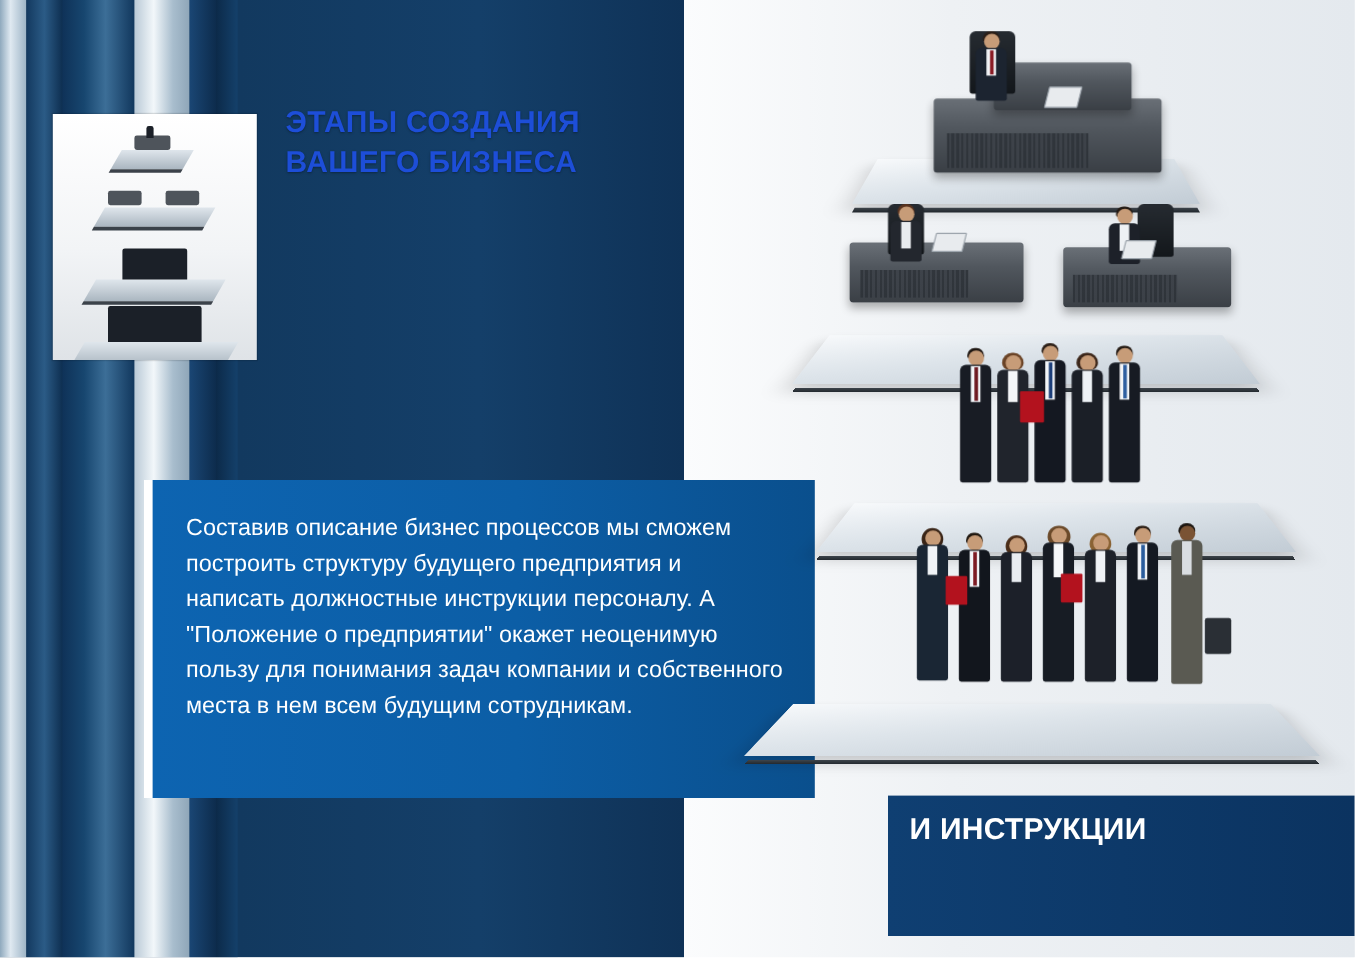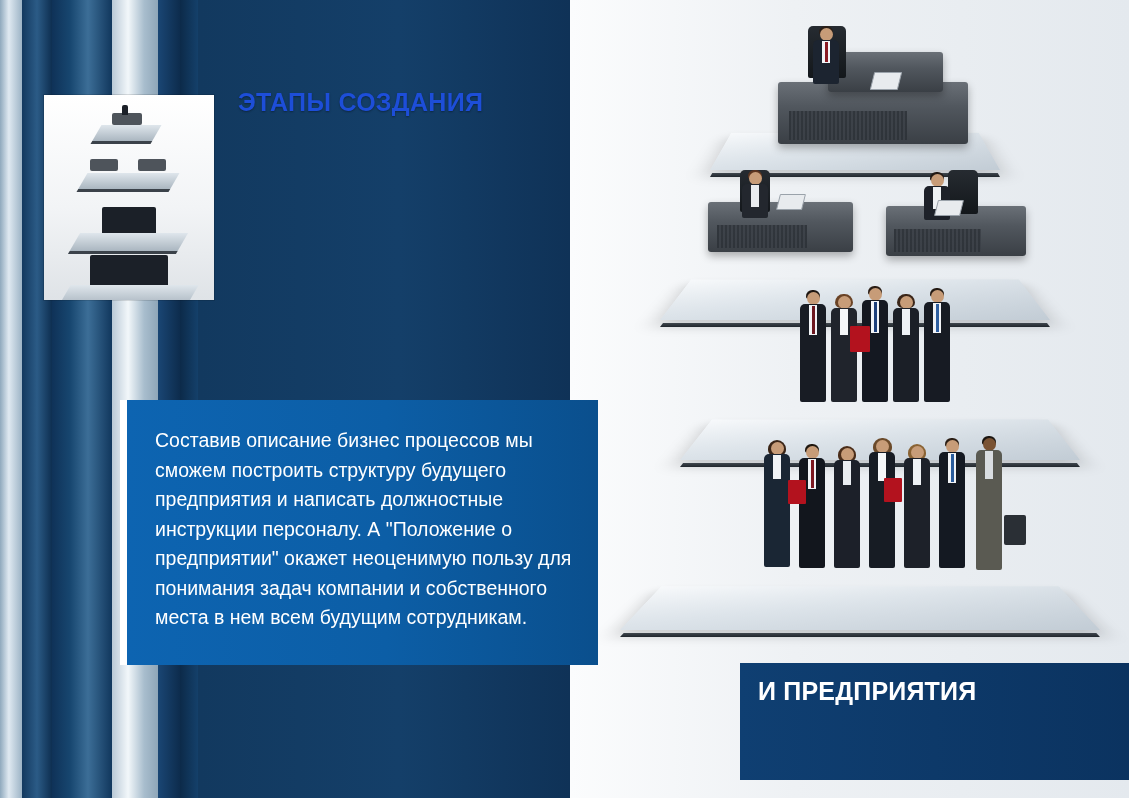--- a/index.html
+++ b/index.html
@@ -57,21 +57,21 @@
     transform:skewX(-30deg);
   }
   .thumb .mini-desk{
     position:absolute;background:#4e545b;border-radius:2px;
   }
   .thumb .mini-people{
     position:absolute;background:#1b2028;border-radius:2px 2px 0 0;
   }
   
   .textbox{
-    position:absolute;left:120px;top:400px;width:478px;height:265px;
+    position:absolute;left:120px;top:400px;width:559px;height:265px;
     background:#0e63ad;
     background:linear-gradient(to right,#0d64b1 0%,#0c5ea6 55%,#0a4f8d 100%);
     border-left:7px solid #ffffff;
     box-sizing:border-box;
   }
   .textbox p{
     margin:0;padding:26px 26px 0 28px;
     color:#ffffff;font-size:19.5px;line-height:29.5px;
   }
   
@@ -169,20 +169,21 @@
 
     <div class="mini-plat" style="left:30px;top:138px;width:108px;height:18px;"></div>
     <div class="mini-people" style="left:58px;top:112px;width:54px;height:26px;"></div>
 
     <div class="mini-plat" style="left:20px;top:190px;width:128px;height:20px;"></div>
     <div class="mini-people" style="left:46px;top:160px;width:78px;height:30px;"></div>
   </div>
 
   <div class="title">
     <div>ЭТАПЫ СОЗДАНИЯ</div>
+    <div>ВАШЕГО БИЗНЕСА</div>
   </div>
 
   <div class="textbox">
     <p>Составив описание бизнес процессов мы сможем построить структуру будущего предприятия и написать должностные инструкции персоналу. А "Положение о предприятии"  окажет неоценимую пользу для понимания задач компании и собственного места в нем всем будущим сотрудникам.</p>
   </div>
 
   <div class="illu">
 
     <div class="platform" style="left:110px;top:60px;width:290px;height:100px;">
       <div class="top"></div>
@@ -317,16 +318,16 @@
       <div class="hair" style="background:#1b1510;"></div>
         <div class="head" style="background:#7a5334;"></div>
       <div class="body" style="background:#5a5a52;"></div>
       <div class="shirt" style="height:28px;background:#d9dde1;"></div>
     </div>
     <div class="briefcase" style="left:404px;top:505px;width:22px;height:30px;"></div>
 
   </div>
 
   <div class="caption">
-    <div>И  ПРЕДПРИЯТИЯ</div>
+    <div>И  ИНСТРУКЦИИ</div>
   </div>
 
 </div>
 
 </body></html>

